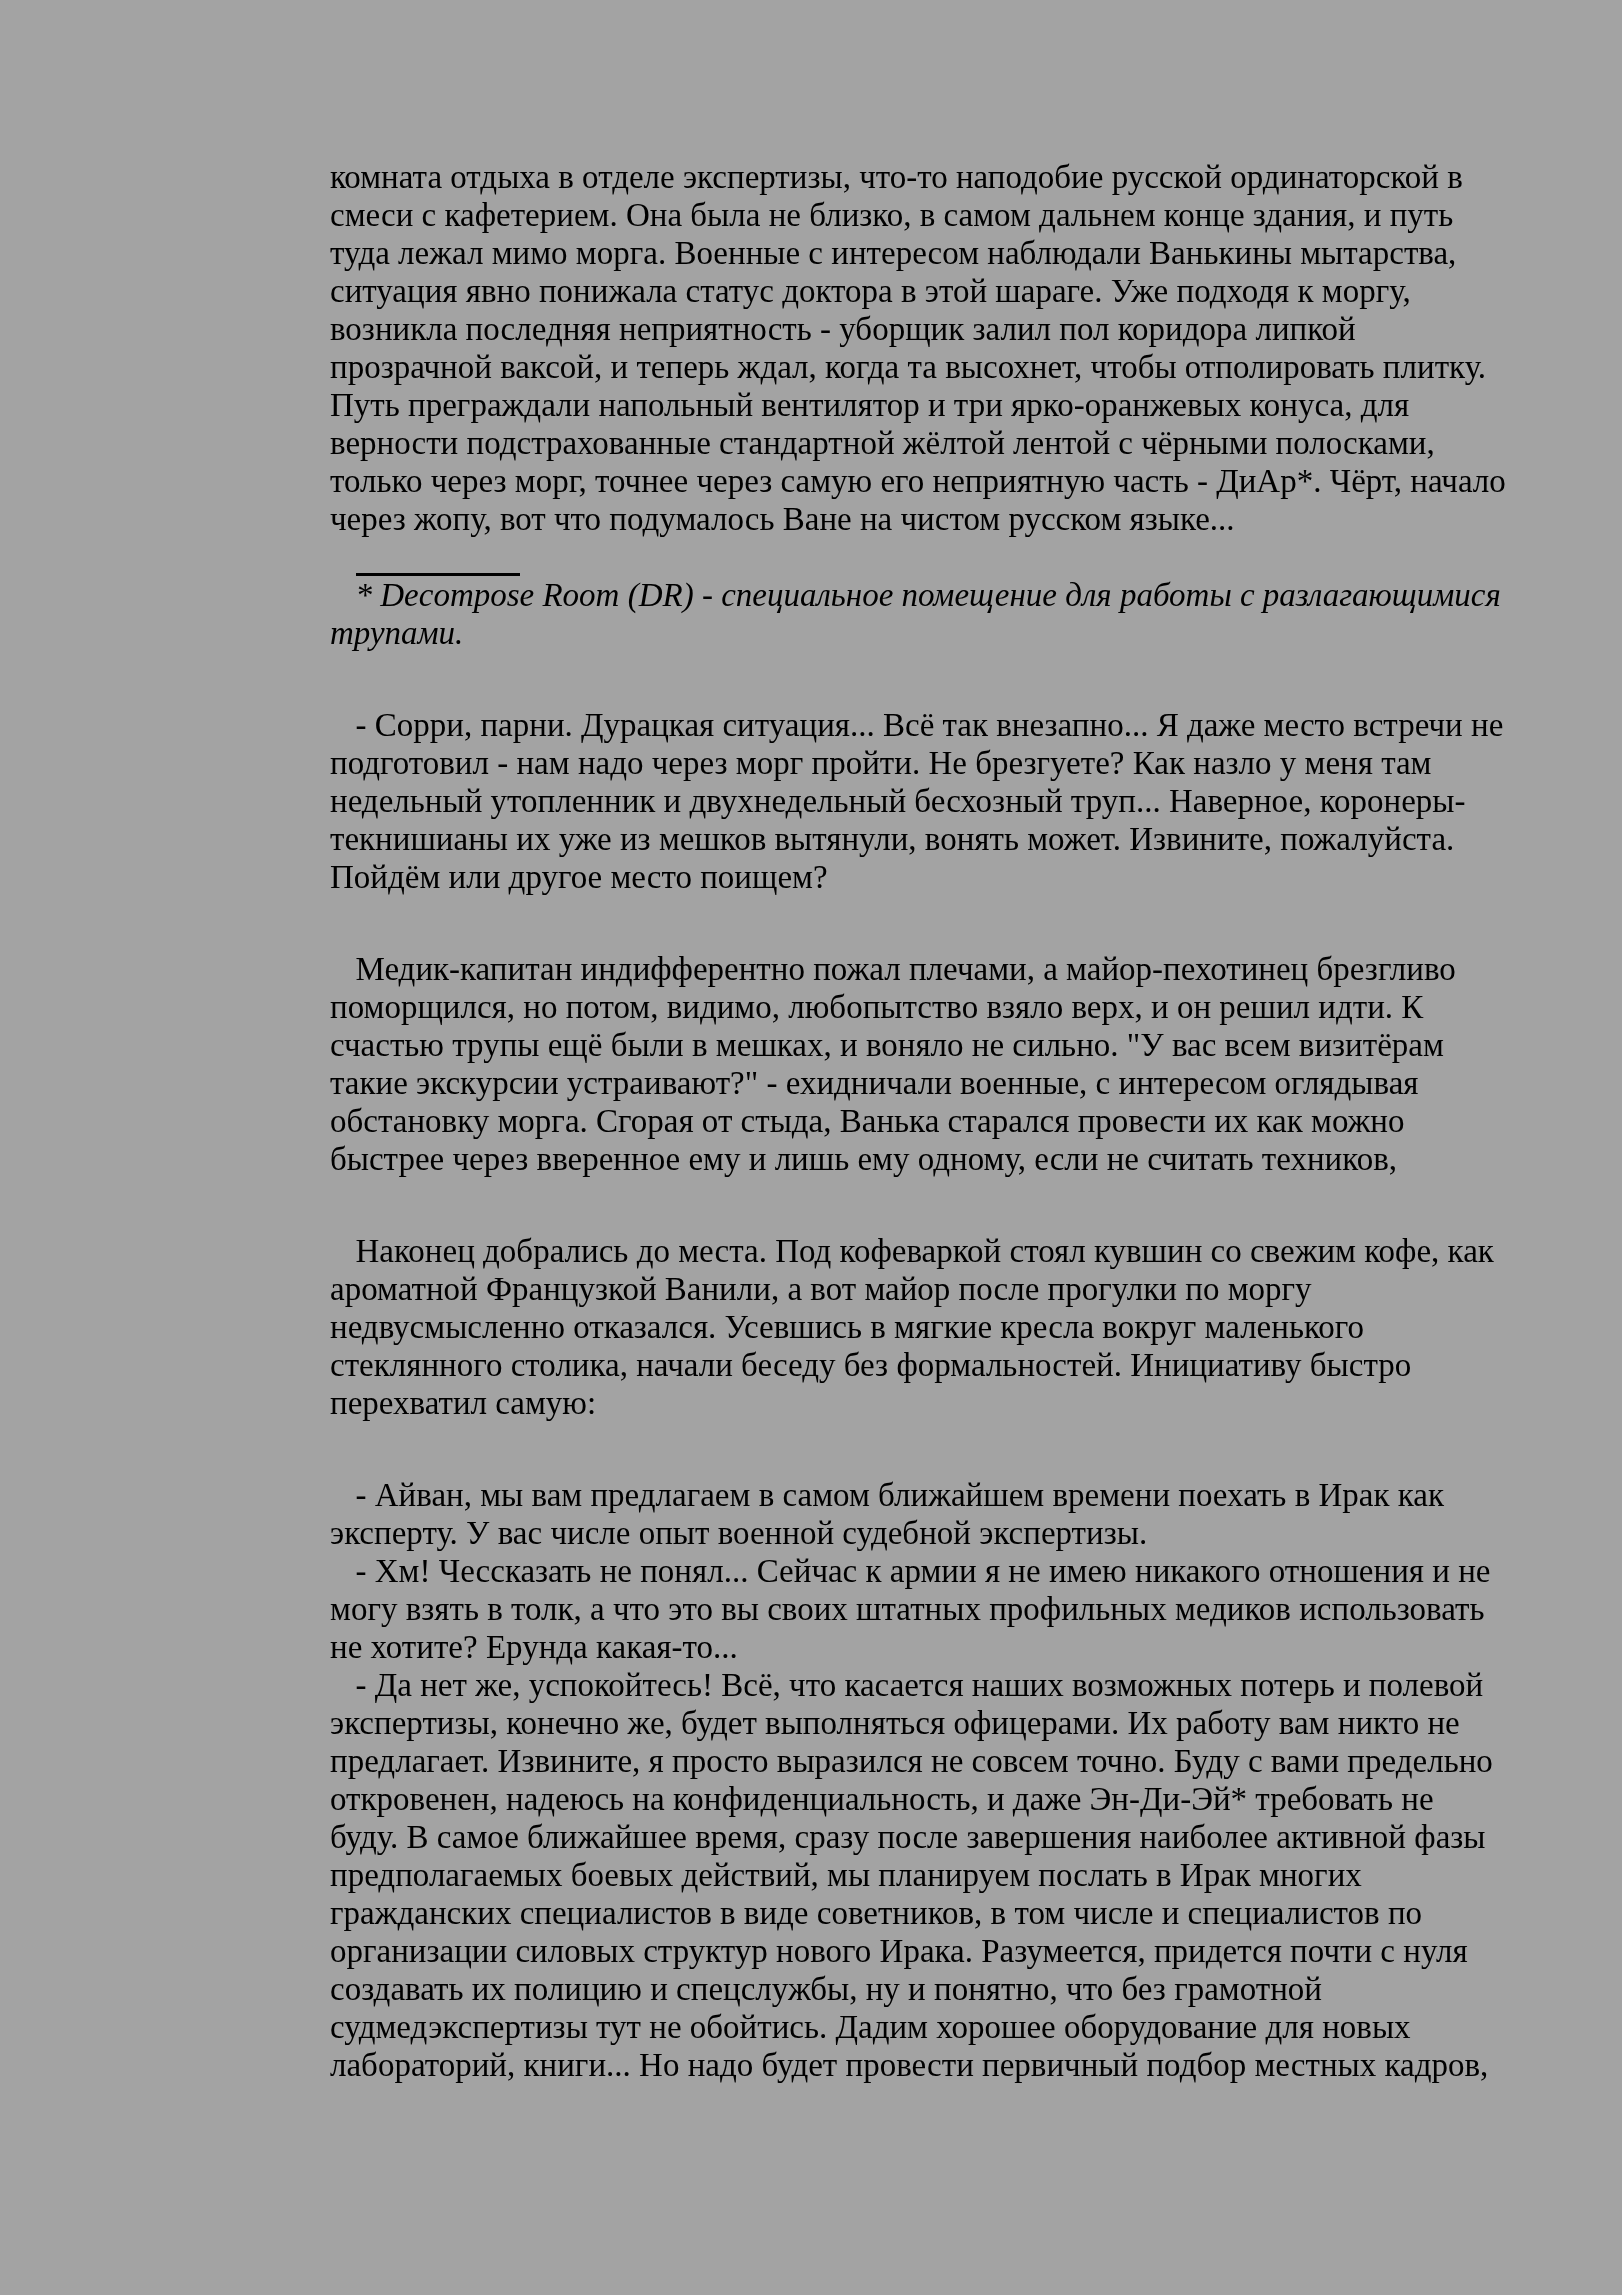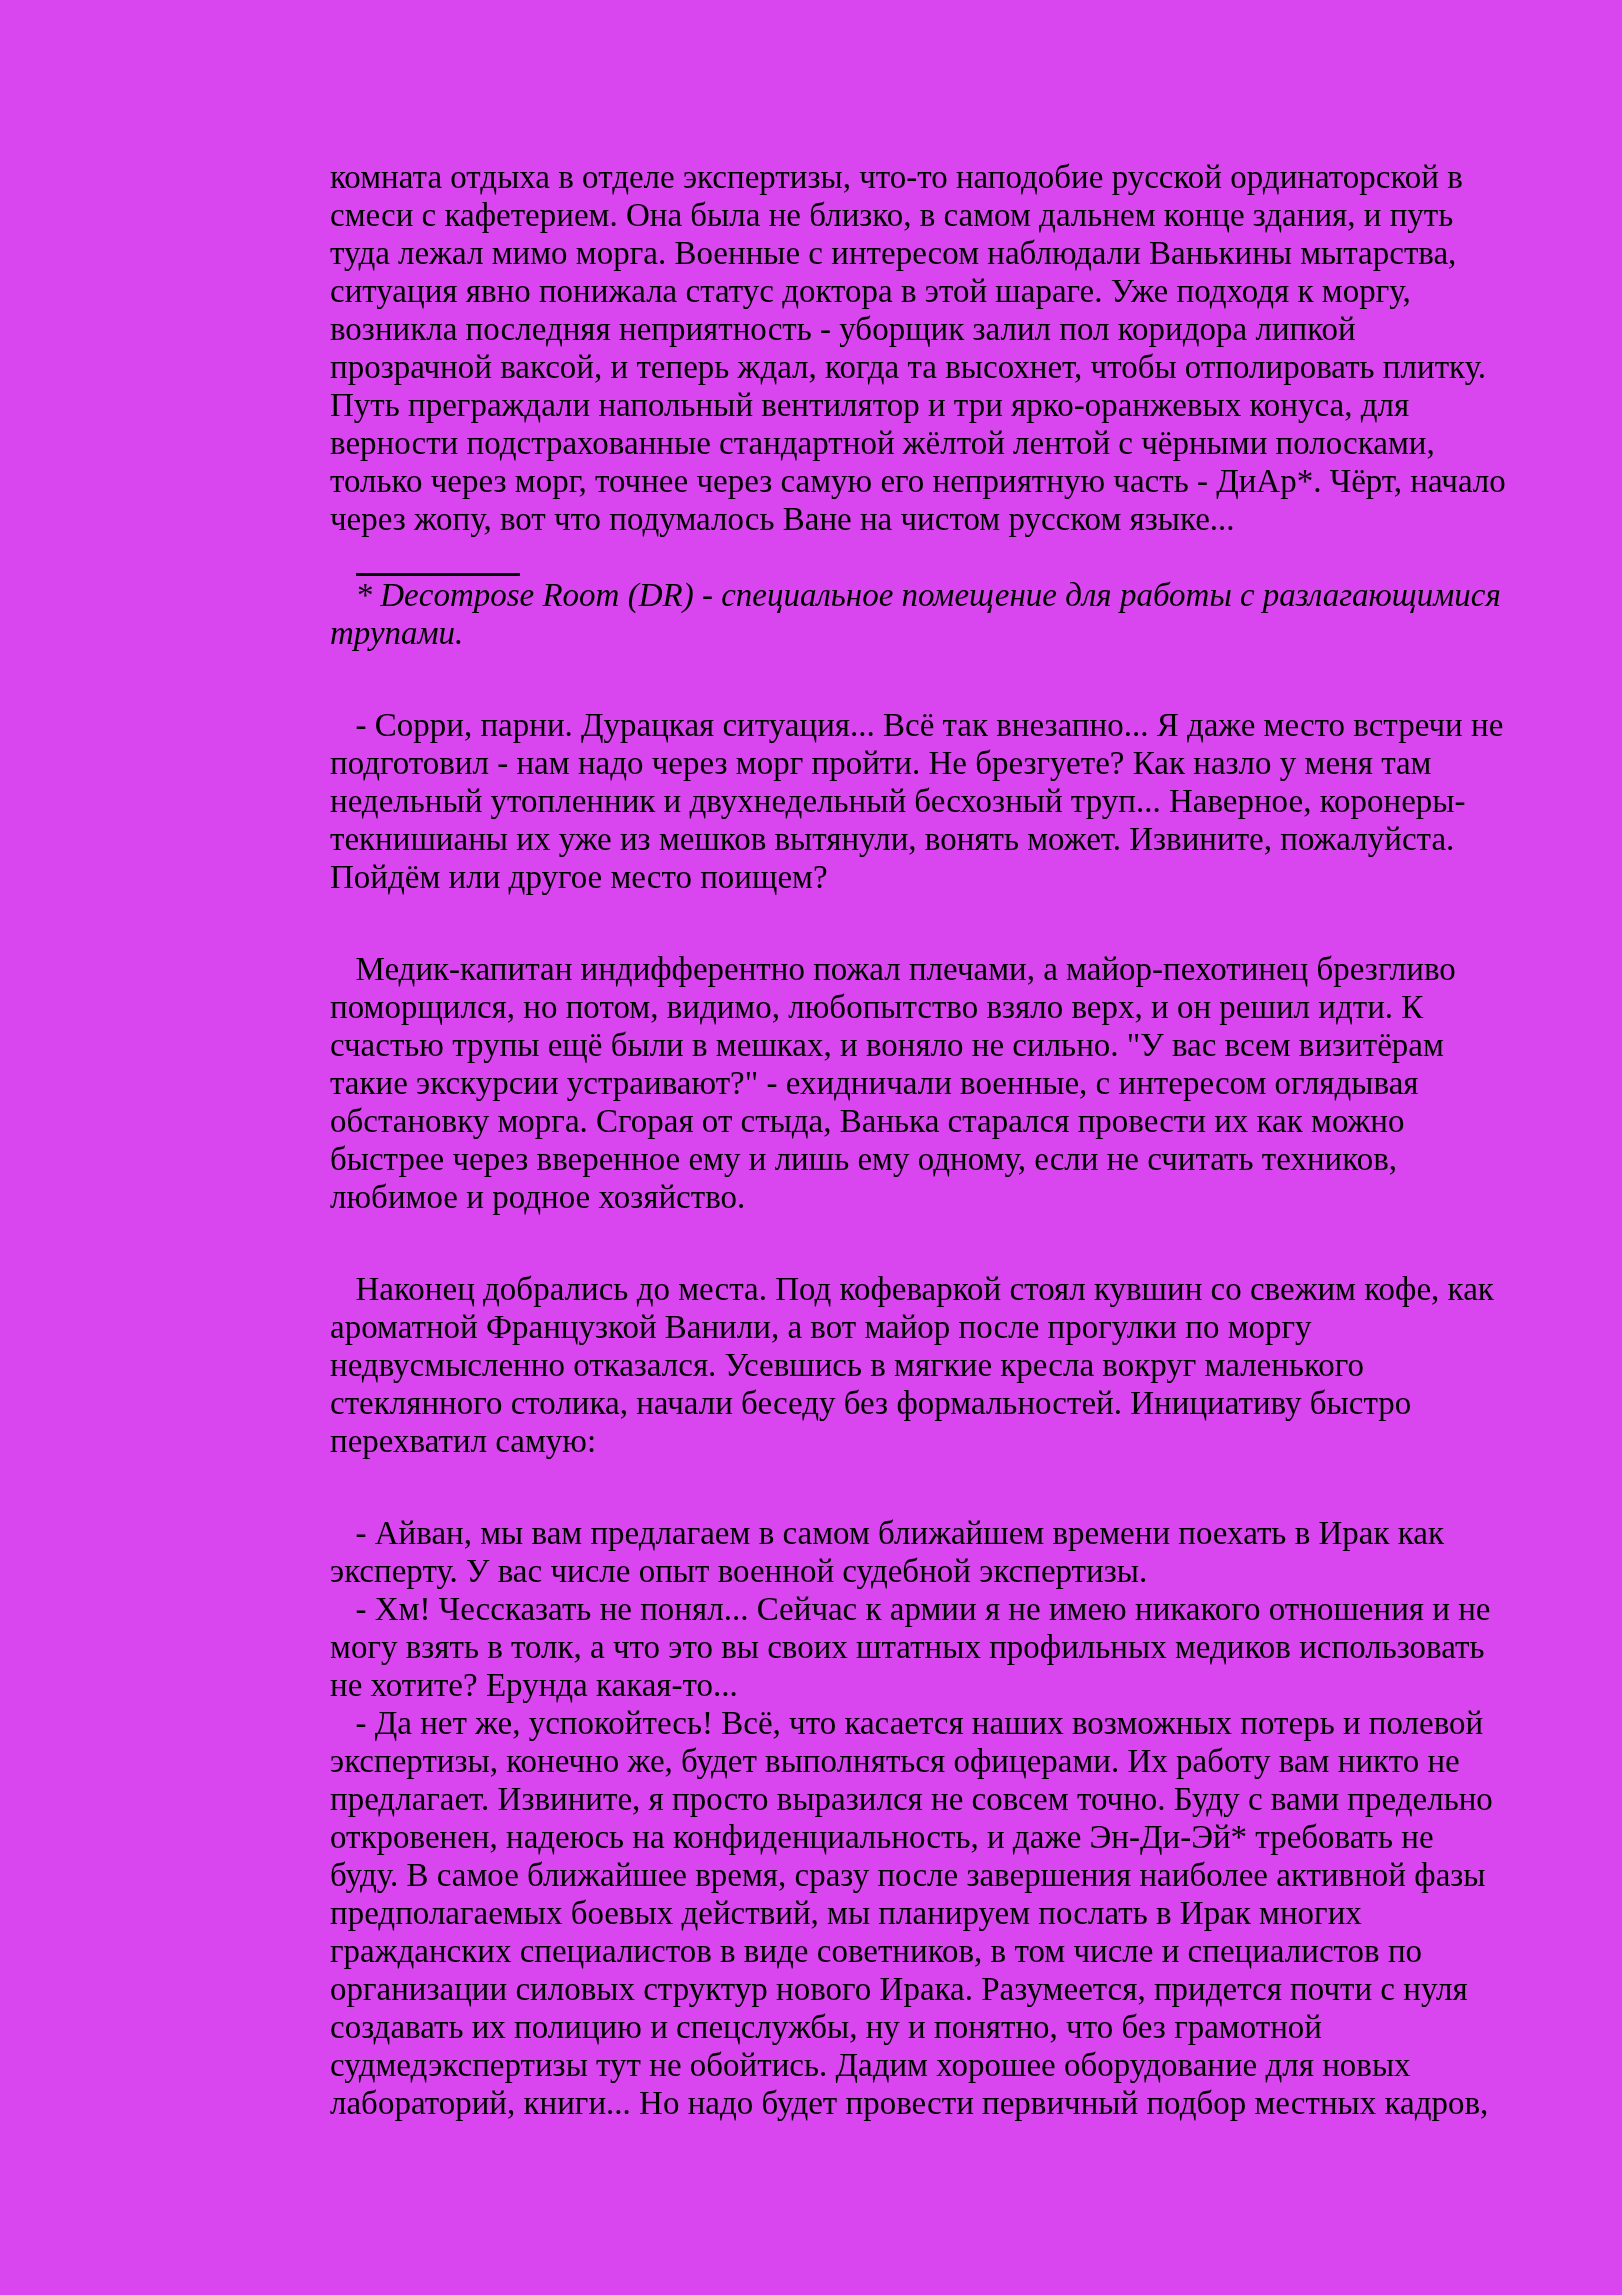--- a/index.html
+++ b/index.html
@@ -4,21 +4,21 @@
 <style>
   html, body {
     margin: 0;
     padding: 0;
     background: #ffffff;
   }
   .page {
     position: relative;
     width: 1623px;
     height: 2295px;
-    background: #d946ef;
+    background: #a3a3a3;
     color: #000000;
     font-family: "Liberation Serif", "DejaVu Serif", serif;
     overflow: hidden;
   }
   .text-block {
     position: absolute;
     left: 330px;
     top: 158px;
     width: 1152px;
     font-size: 33px;
@@ -70,21 +70,20 @@
         <div class="line">текнишианы их уже из мешков вытянули, вонять может. Извините, пожалуйста.</div>
         <div class="line">Пойдём или другое место поищем?</div>
       </div>
       <div class="para gap indent">
         <div class="line">Медик-капитан индифферентно пожал плечами, а майор-пехотинец брезгливо</div>
         <div class="line">поморщился, но потом, видимо, любопытство взяло верх, и он решил идти. К</div>
         <div class="line">счастью трупы ещё были в мешках, и воняло не сильно. "У вас всем визитёрам</div>
         <div class="line">такие экскурсии устраивают?" - ехидничали военные, с интересом оглядывая</div>
         <div class="line">обстановку морга. Сгорая от стыда, Ванька старался провести их как можно</div>
         <div class="line">быстрее через вверенное ему и лишь ему одному, если не считать техников,</div>
-        <div class="line">любимое и родное хозяйство.</div>
       </div>
       <div class="para gap indent">
         <div class="line">Наконец добрались до места. Под кофеваркой стоял кувшин со свежим кофе, как</div>
         <div class="line">ароматной Французкой Ванили, а вот майор после прогулки по моргу</div>
         <div class="line">недвусмысленно отказался. Усевшись в мягкие кресла вокруг маленького</div>
         <div class="line">стеклянного столика, начали беседу без формальностей. Инициативу быстро</div>
         <div class="line">перехватил самую:</div>
       </div>
       <div class="para gap indent">
         <div class="line">- Айван, мы вам предлагаем в самом ближайшем времени поехать в Ирак как</div>

